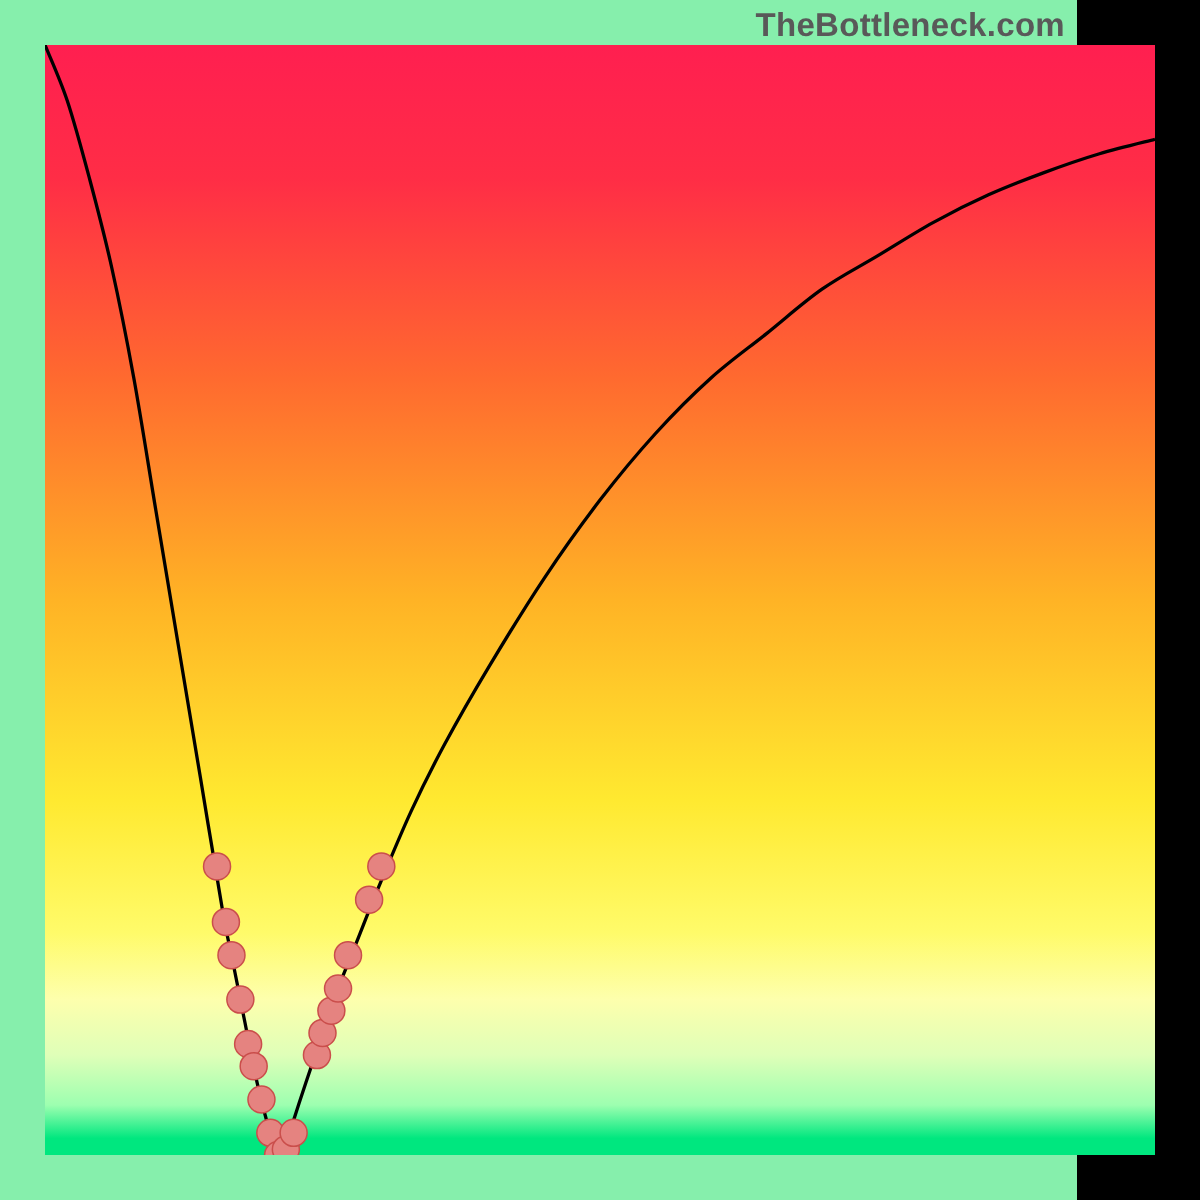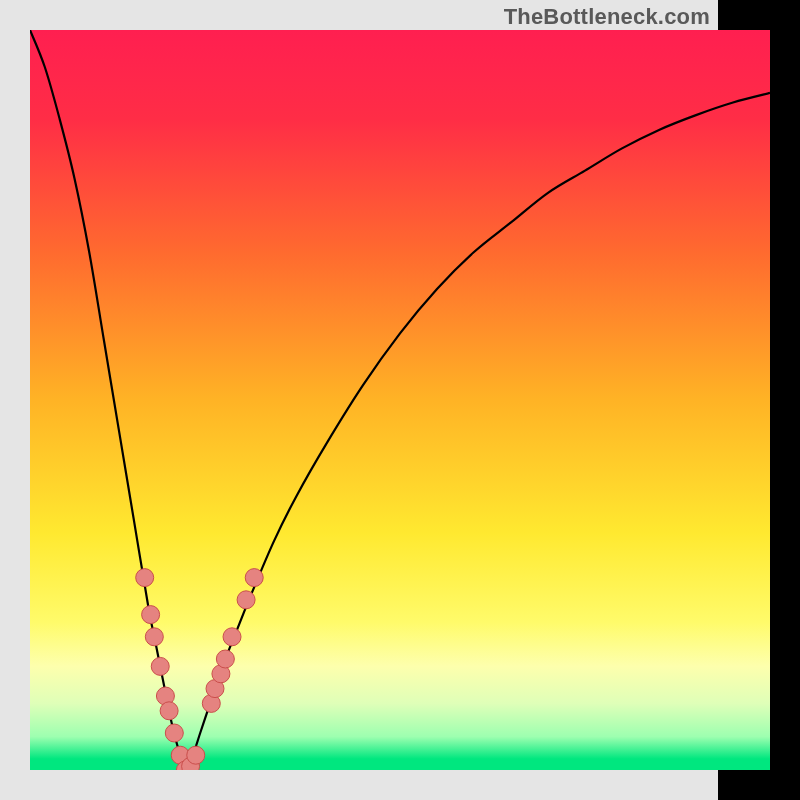--- a/index.html
+++ b/index.html
@@ -8,21 +8,21 @@
     width: 800px;
     height: 800px;
     overflow: hidden;
     background: #000;
     font-family: Arial, Helvetica, sans-serif;
   }
   .outer {
     position: relative;
     width: 718px;
     height: 800px;
-    background: #e5e5e5;
+    background: #86efac;
   }
   .plot {
     position: absolute;
     left: 30px;
     top: 30px;
     width: 740px;
     height: 740px;
   }
   .gradient-bg {
     position: absolute;

